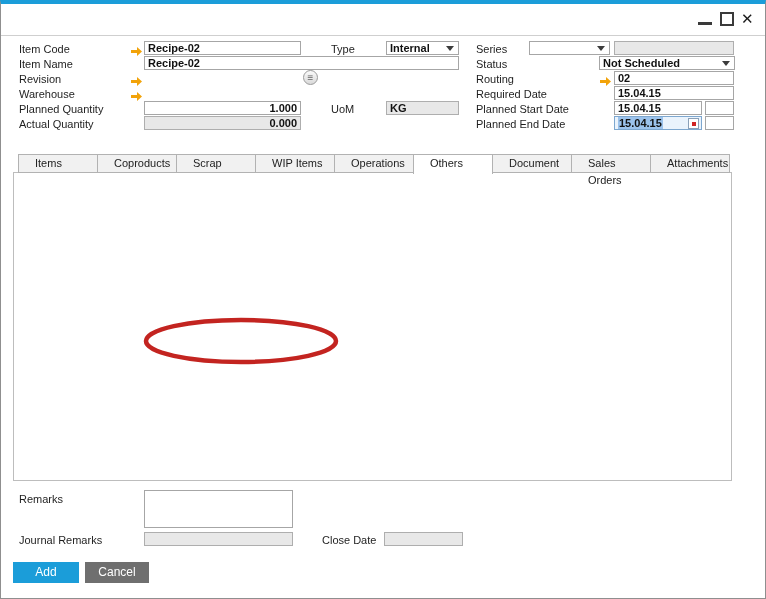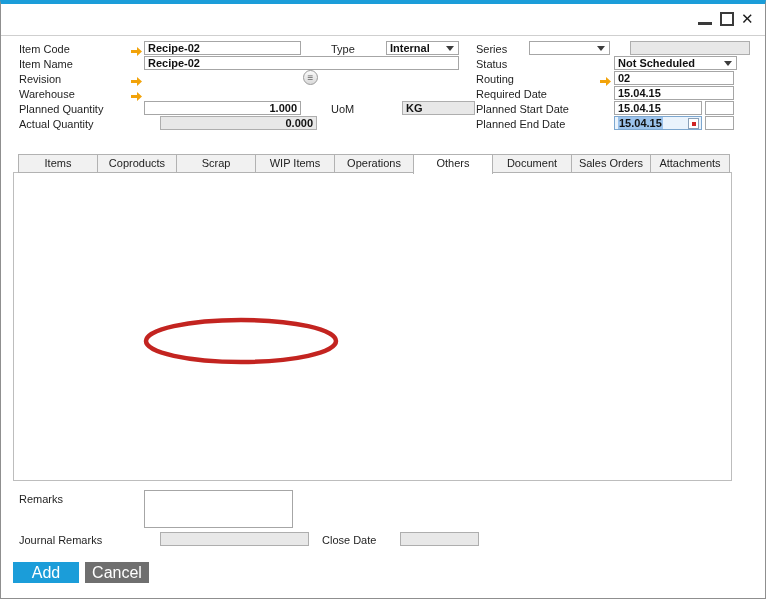--- a/index.html
+++ b/index.html
@@ -15,21 +15,21 @@
 
   .win-min{ position:absolute; left:697px; top:18px; width:14px; height:3px; background:#3a3a3a; cursor:pointer; }
   .win-max{ position:absolute; left:719px; top:8px; width:14px; height:14px; border:2px solid #3a3a3a; background:#fff; cursor:pointer; }
   .win-close{ position:absolute; left:740px; top:6px; font-size:15px; font-weight:bold; color:#1a1a1a; cursor:pointer; }
 
   .lbl{ position:absolute; font-size:11px; color:#1e1e1e; white-space:nowrap; }
   .field{
     position:absolute; height:14px; border:1px solid #a6a6a6; background:#fff;
     font-size:11px; line-height:12px; padding:0 3px; white-space:nowrap; overflow:hidden; color:#111;font-weight:bold;
   }
-  .field.ro{ background:#e8e8e8; border-color:#aeaeae;margin-left:16px; }
+  .field.ro{ background:#e8e8e8; border-color:#aeaeae; }
   .field.num{ text-align:right; }
   .field.dd{ padding-right:12px; }
   .caret{
     position:absolute; right:4px; top:4px; width:0; height:0;
     border-left:4px solid transparent; border-right:4px solid transparent; border-top:5px solid #3c3c3c;
   }
   .arrow-icon{ position:absolute; width:12px; height:11px; cursor:pointer; }
 
   .circle-btn{
     position:absolute; width:15px; height:15px; border:1px solid #9a9a9a; border-radius:50%;
@@ -40,36 +40,36 @@
   .sel-field{ background:#eaf3fc; border-color:#7da7cf; }
   .sel-text{ background:#9cc3ec; padding:0 1px; }
   .cal-icon{
     position:absolute; right:2px; top:1px; width:11px; height:11px;
     border:1px solid #8aa0b8; background:#fff; cursor:pointer;
   }
   .cal-dot{ position:absolute; left:3px; top:3px; width:4px; height:4px; background:#cf2424; }
 
   .tab{
     position:absolute; top:150px; width:80px; height:19px; background:#f1f1f1;
-    border:1px solid #b2b2b2; font-size:11px; text-align:center; line-height:17px;
-    color:#222; cursor:pointer; z-index:2;
+    border:1px solid #b2b2b2; font-size:11px; text-align:left; line-height:17px;
+    color:#222; cursor:pointer; z-index:2;padding-left:16px;
   }
   .tab.active{ background:#fff; height:20px; border-bottom:none; z-index:6; }
 
   .tab-container{ position:absolute; left:12px; top:168px; width:719px; height:309px; border:1px solid #bdbdbd; background:#fff; z-index:1; }
   .groupbox{ position:absolute; border:1px solid #c6c6c6; background:#fff; }
 
   .col-hdr{ position:absolute; font-size:11px; color:#1e1e1e; text-align:right; }
 
   .annotation{ position:absolute; z-index:8; pointer-events:none; }
 
   .txtarea{ position:absolute; border:1px solid #a6a6a6; background:#fff; cursor:text; }
 
   .btn{
-    position:absolute; height:21px; font-size:16px; color:#fff; text-align:center;
+    position:absolute; height:21px; font-size:12px; color:#fff; text-align:center;
     line-height:21px; cursor:pointer;
   }
   .btn-add{ background:#1b9dd9; }
   .btn-cancel{ background:#6f6f6f; }
 </style>
 </head>
 <body>
 
 <div class="window">
 
@@ -108,21 +108,21 @@
   <div class="field dd" style="left:385px;top:37px;width:73px"><span>Internal</span><span class="caret"></span></div>
 
   <span class="lbl" style="left:330px;top:99px">UoM</span>
   <div class="field ro" style="left:385px;top:97px;width:73px">KG</div>
 
   <span class="lbl" style="left:475px;top:39px">Series</span>
   <div class="field dd" style="left:528px;top:37px;width:81px"><span></span><span class="caret"></span></div>
   <div class="field ro" style="left:613px;top:37px;width:120px"></div>
 
   <span class="lbl" style="left:475px;top:54px">Status</span>
-  <div class="field dd" style="left:613px;top:52px;width:123px"><span>Not Scheduled</span><span class="caret"></span></div>
+  <div class="field dd" style="left:598px;top:52px;width:136px"><span>Not Scheduled</span><span class="caret"></span></div>
 
   <span class="lbl" style="left:475px;top:69px">Routing</span>
   <span class="arrow-icon" style="left:599px;top:69px"><svg width="12" height="11" viewBox="0 0 12 11">
         <path d="M0,4 L6,4 L6,1 L11,5.5 L6,10 L6,7 L0,7 Z" fill="#f2a30a"></path>
       </svg></span>
   <div class="field" style="left:613px;top:67px;width:120px">02</div>
 
   <span class="lbl" style="left:475px;top:84px">Required Date</span>
   <div class="field" style="left:613px;top:82px;width:120px">15.04.15</div>
 

